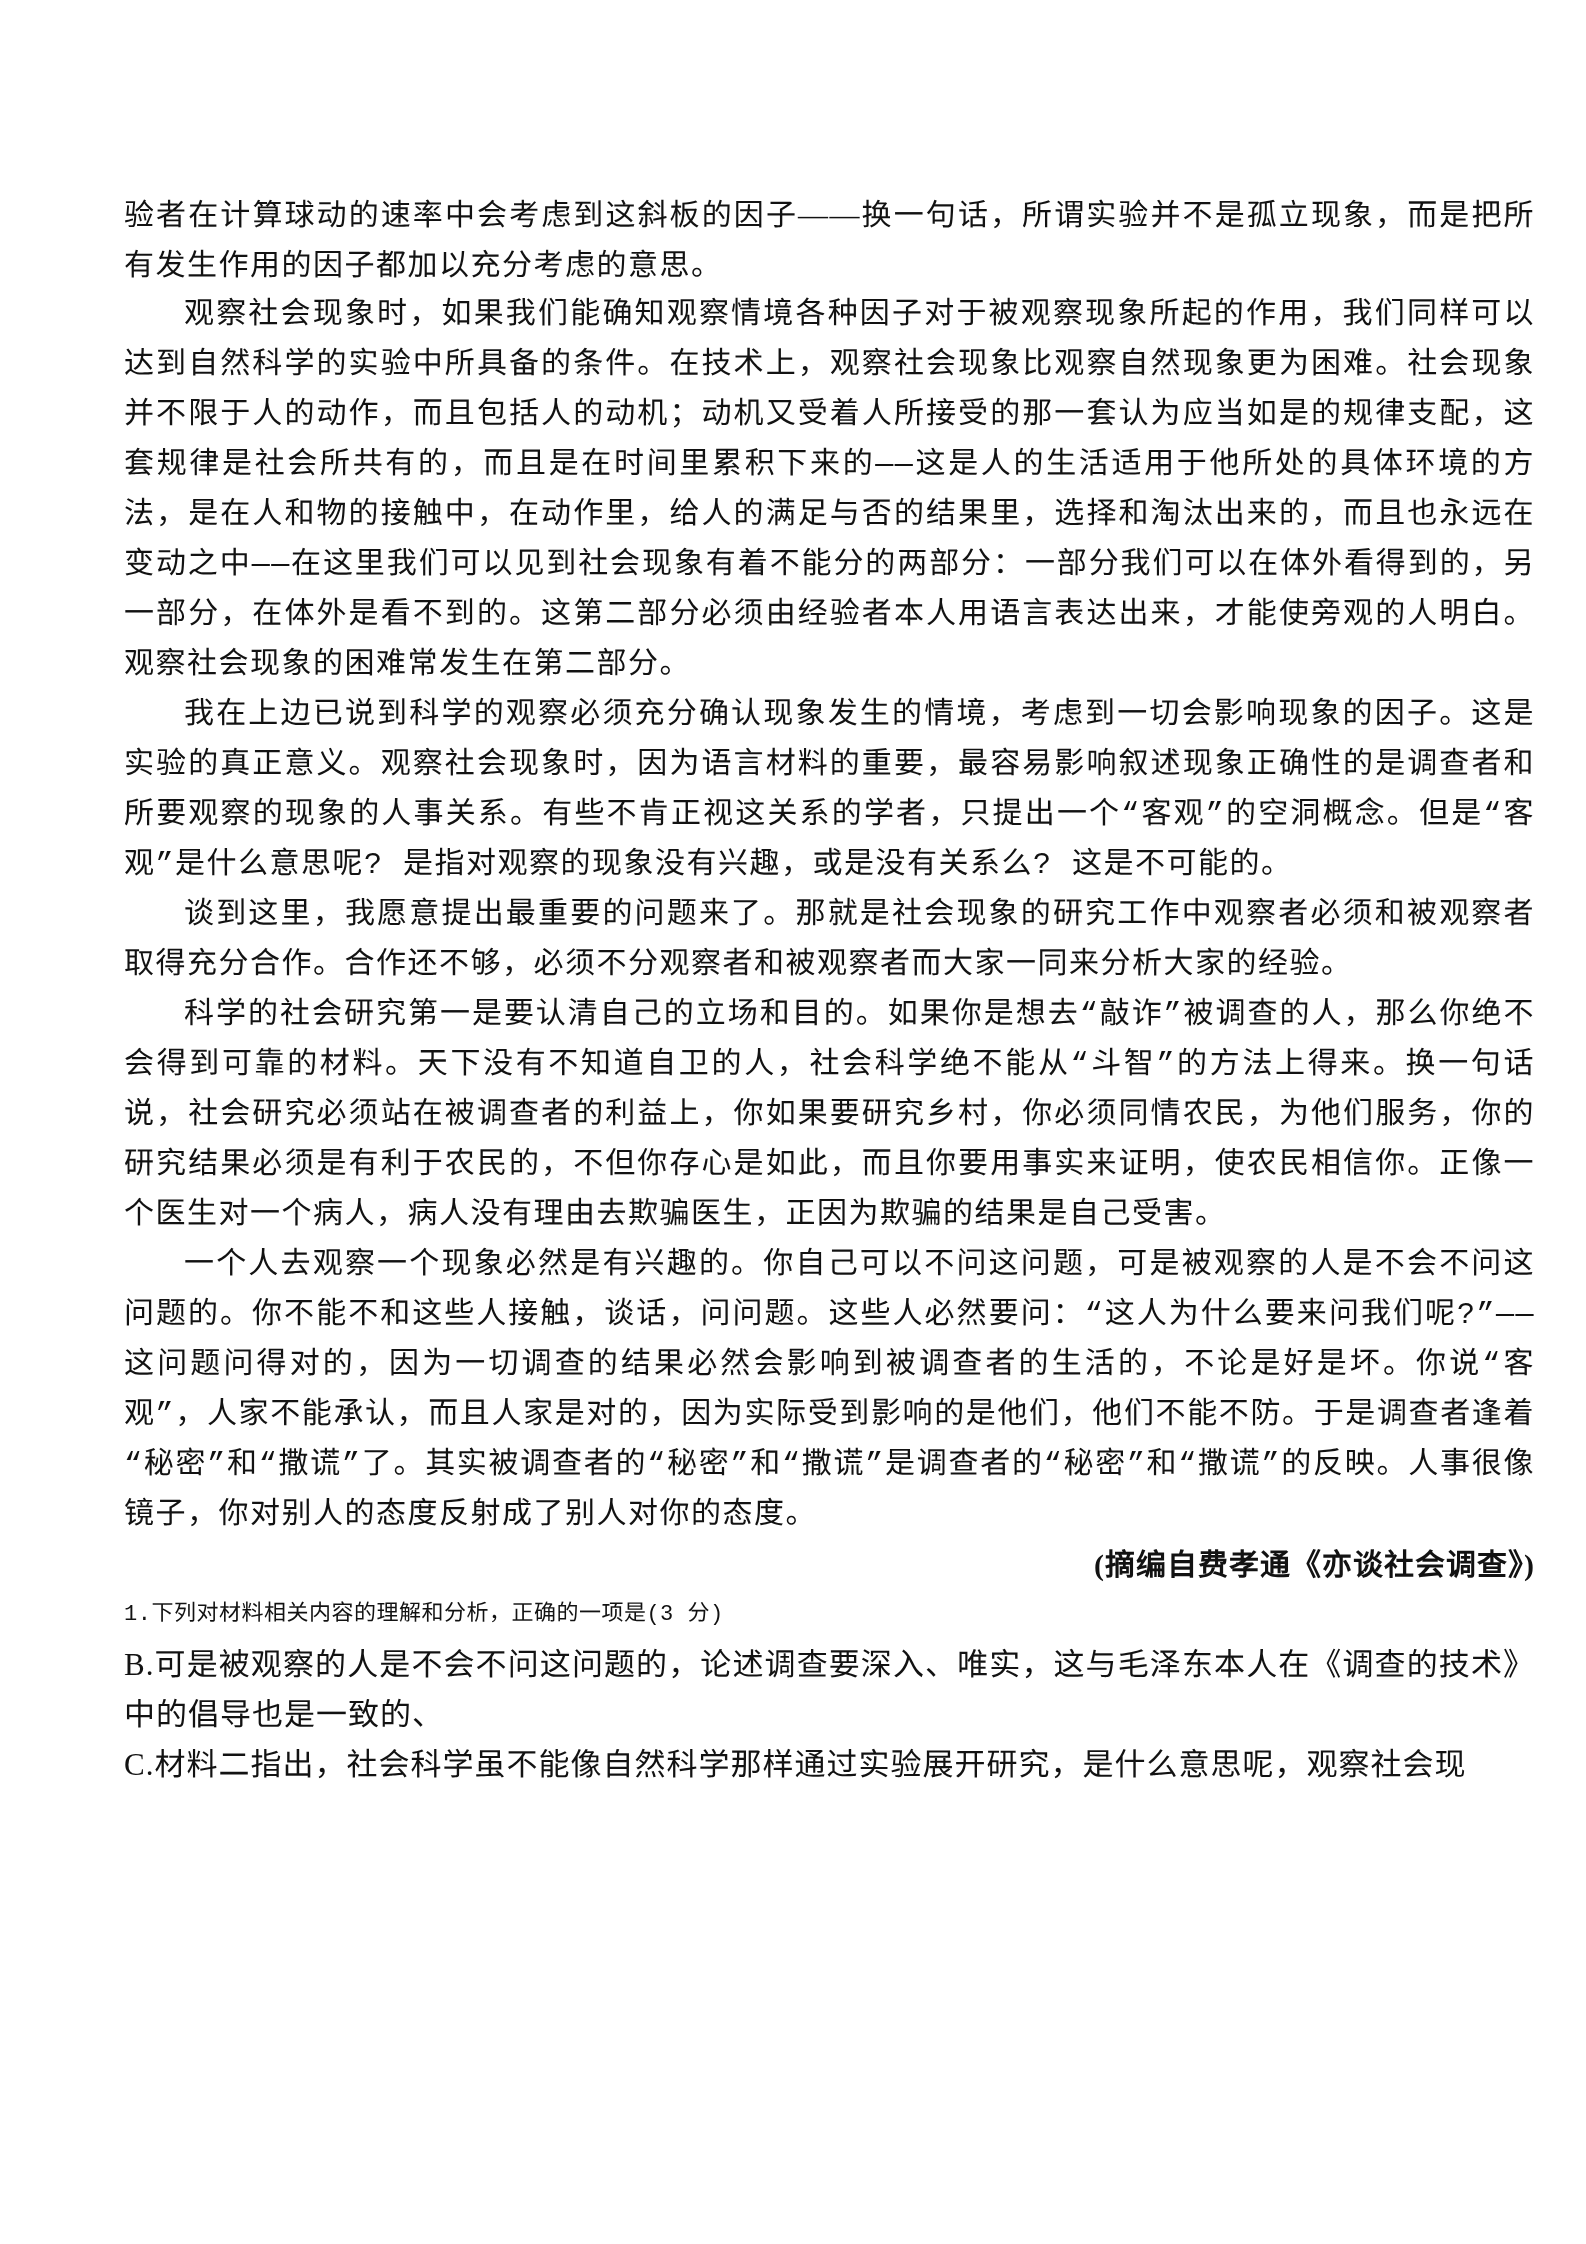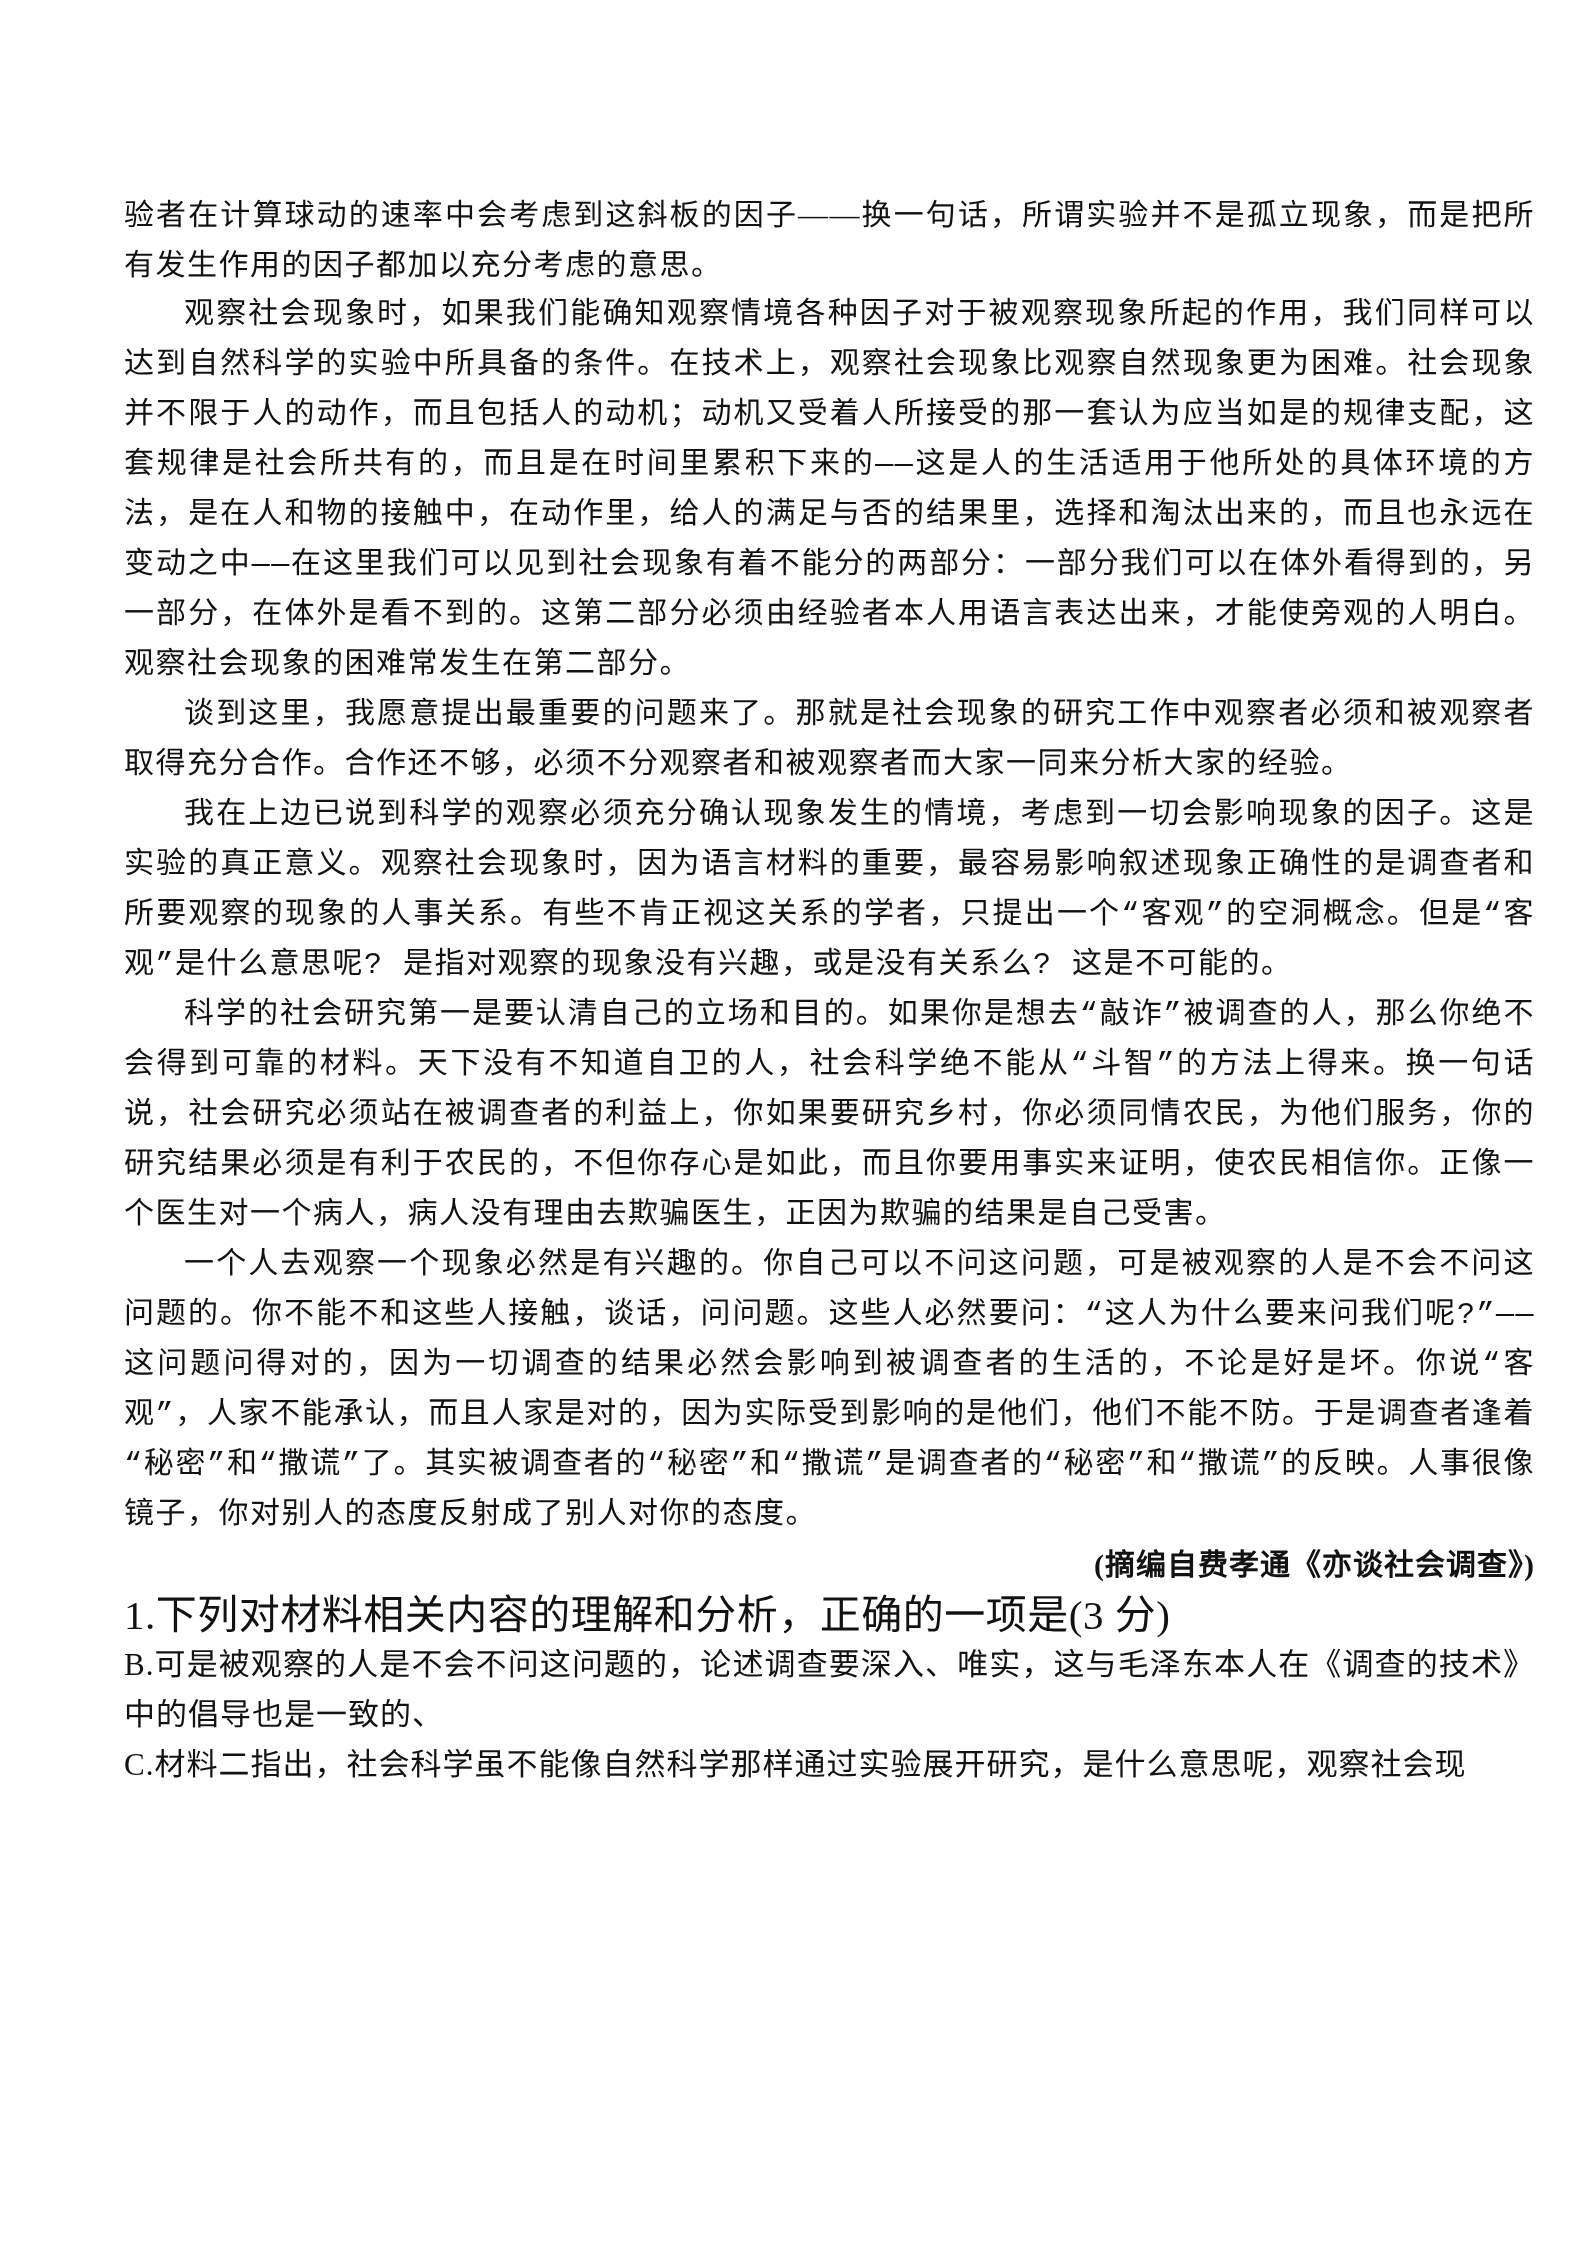--- a/index.html
+++ b/index.html
@@ -39,44 +39,45 @@
     margin: 0;
     font-size: 30px;
     line-height: 50px;
     letter-spacing: 1px;
     text-align: right;
     font-weight: bold;
   }
   
   .question .stem {
     margin: 0;
-    font-size: 41px;
+    font-size: 22px;
     line-height: 50px;
     letter-spacing: 0.5px;
     text-align: left;
+    font-family: Liberation Mono, monospace;
   }
   .question .option {
     margin: 0;
     font-size: 31px;
     line-height: 50px;
     letter-spacing: 1px;
     text-align: justify;
     word-break: break-all;
   }
 </style>
 </head>
 <body>
 
 <div class="page">
 
   <article class="passage">
       <p class="para">验者在计算球动的速率中会考虑到这斜板的因子——换一句话，所谓实验并不是孤立现象，而是把所有发生作用的因子都加以充分考虑的意思。</p>
       <p class="para indent">观察社会现象时，如果我们能确知观察情境各种因子对于被观察现象所起的作用，我们同样可以达到自然科学的实验中所具备的条件。在技术上，观察社会现象比观察自然现象更为困难。社会现象并不限于人的动作，而且包括人的动机；动机又受着人所接受的那一套认为应当如是的规律支配，这套规律是社会所共有的，而且是在时间里累积下来的——这是人的生活适用于他所处的具体环境的方法，是在人和物的接触中，在动作里，给人的满足与否的结果里，选择和淘汰出来的，而且也永远在变动之中——在这里我们可以见到社会现象有着不能分的两部分：一部分我们可以在体外看得到的，另一部分，在体外是看不到的。这第二部分必须由经验者本人用语言表达出来，才能使旁观的人明白。观察社会现象的困难常发生在第二部分。</p>
+      <p class="para indent">我在上边已说到科学的观察必须充分确认现象发生的情境，考虑到一切会影响现象的因子。这是实验的真正意义。观察社会现象时，因为语言材料的重要，最容易影响叙述现象正确性的是调查者和所要观察的现象的人事关系。有些不肯正视这关系的学者，只提出一个“客观”的空洞概念。但是“客观”是什么意思呢? 是指对观察的现象没有兴趣，或是没有关系么? 这是不可能的。</p>
       <p class="para indent">谈到这里，我愿意提出最重要的问题来了。那就是社会现象的研究工作中观察者必须和被观察者取得充分合作。合作还不够，必须不分观察者和被观察者而大家一同来分析大家的经验。</p>
-      <p class="para indent">我在上边已说到科学的观察必须充分确认现象发生的情境，考虑到一切会影响现象的因子。这是实验的真正意义。观察社会现象时，因为语言材料的重要，最容易影响叙述现象正确性的是调查者和所要观察的现象的人事关系。有些不肯正视这关系的学者，只提出一个“客观”的空洞概念。但是“客观”是什么意思呢? 是指对观察的现象没有兴趣，或是没有关系么? 这是不可能的。</p>
       <p class="para indent">科学的社会研究第一是要认清自己的立场和目的。如果你是想去“敲诈”被调查的人，那么你绝不会得到可靠的材料。天下没有不知道自卫的人，社会科学绝不能从“斗智”的方法上得来。换一句话说，社会研究必须站在被调查者的利益上，你如果要研究乡村，你必须同情农民，为他们服务，你的研究结果必须是有利于农民的，不但你存心是如此，而且你要用事实来证明，使农民相信你。正像一个医生对一个病人，病人没有理由去欺骗医生，正因为欺骗的结果是自己受害。</p>
       <p class="para indent">一个人去观察一个现象必然是有兴趣的。你自己可以不问这问题，可是被观察的人是不会不问这问题的。你不能不和这些人接触，谈话，问问题。这些人必然要问：“这人为什么要来问我们呢?”——这问题问得对的，因为一切调查的结果必然会影响到被调查者的生活的，不论是好是坏。你说“客观”，人家不能承认，而且人家是对的，因为实际受到影响的是他们，他们不能不防。于是调查者逢着“秘密”和“撒谎”了。其实被调查者的“秘密”和“撒谎”是调查者的“秘密”和“撒谎”的反映。人事很像镜子，你对别人的态度反射成了别人对你的态度。</p>
     </article>
 
   <p class="citation">(摘编自费孝通《亦谈社会调查》)</p>
 
   <section class="question">
     <p class="stem">1.下列对材料相关内容的理解和分析，正确的一项是(3 分)</p>
     <div>
         <p class="option">B.可是被观察的人是不会不问这问题的，论述调查要深入、唯实，这与毛泽东本人在《调查的技术》中的倡导也是一致的、</p>

